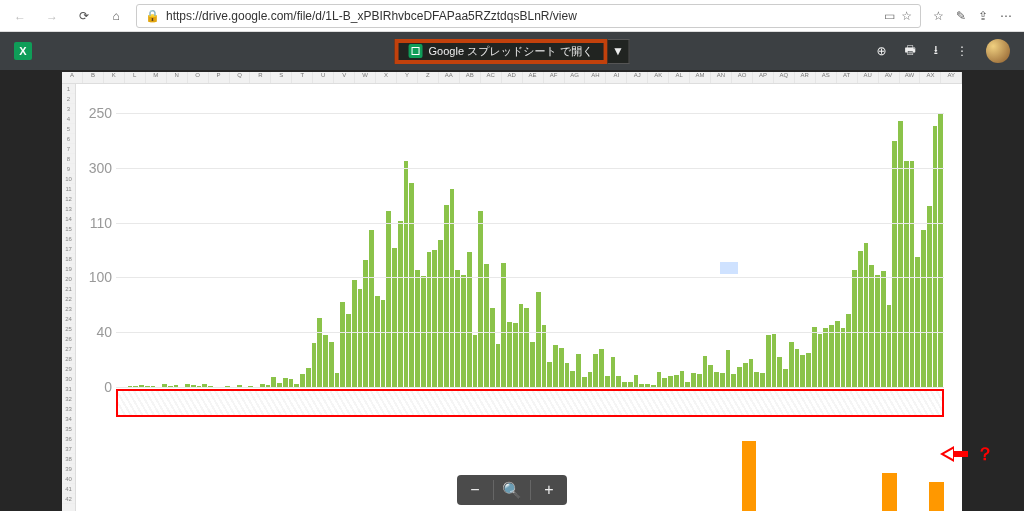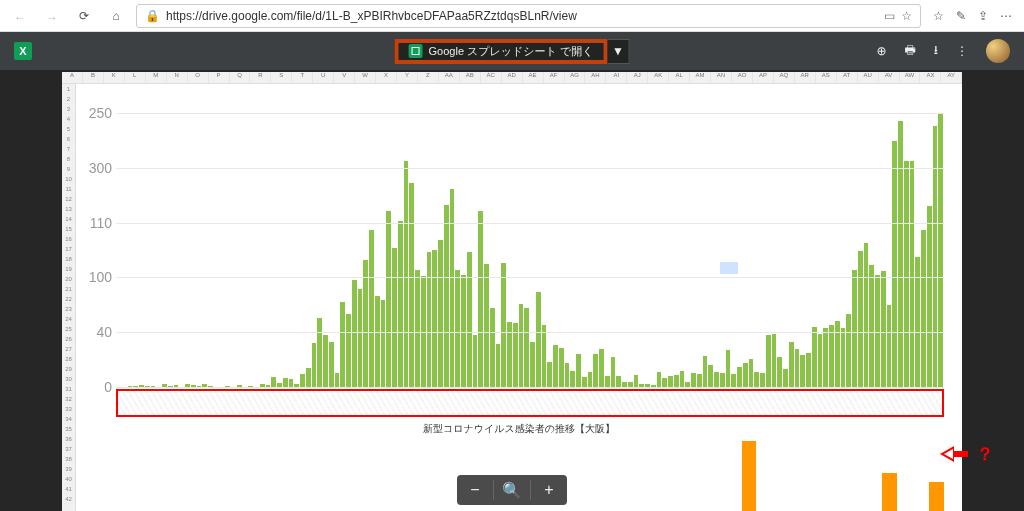--- a/index.html
+++ b/index.html
@@ -361,21 +361,20 @@
             <div class="grid-line" style="top: 23.0769%;"></div>
             <div class="y-label" style="top: 23.0769%;">300</div>
             <div class="grid-line" style="top: 3.84615%;"></div>
             <div class="y-label" style="top: 3.84615%;">250</div>
             <div class="highlight" style="left: 72.9167%; top: 56%;"></div>
           </div>
         <div class="x-axis-box"></div>
       </div>
 
       <div class="chart2">
-        <div class="chart-title">新型コロナウイルス感染者の推移【大阪】</div>
         <div class="bars2" id="bars2">
             <div class="bar2" style="height: 0%; background: rgb(255, 152, 0);"></div>
             <div class="bar2" style="height: 0%; background: rgb(255, 152, 0);"></div>
             <div class="bar2" style="height: 0%; background: rgb(255, 152, 0);"></div>
             <div class="bar2" style="height: 0%; background: rgb(255, 152, 0);"></div>
             <div class="bar2" style="height: 0%; background: rgb(255, 152, 0);"></div>
             <div class="bar2" style="height: 0%; background: rgb(255, 152, 0);"></div>
             <div class="bar2" style="height: 0%; background: rgb(255, 152, 0);"></div>
             <div class="bar2" style="height: 0%; background: rgb(255, 152, 0);"></div>
             <div class="bar2" style="height: 0%; background: rgb(255, 152, 0);"></div>

